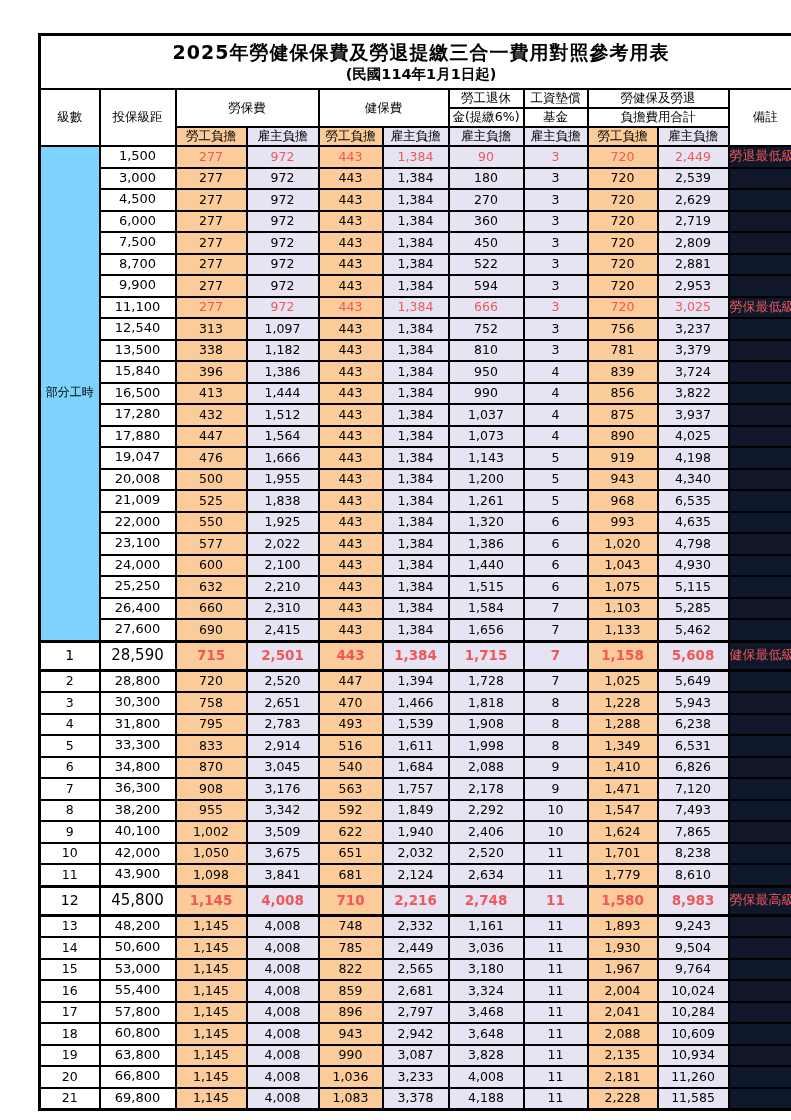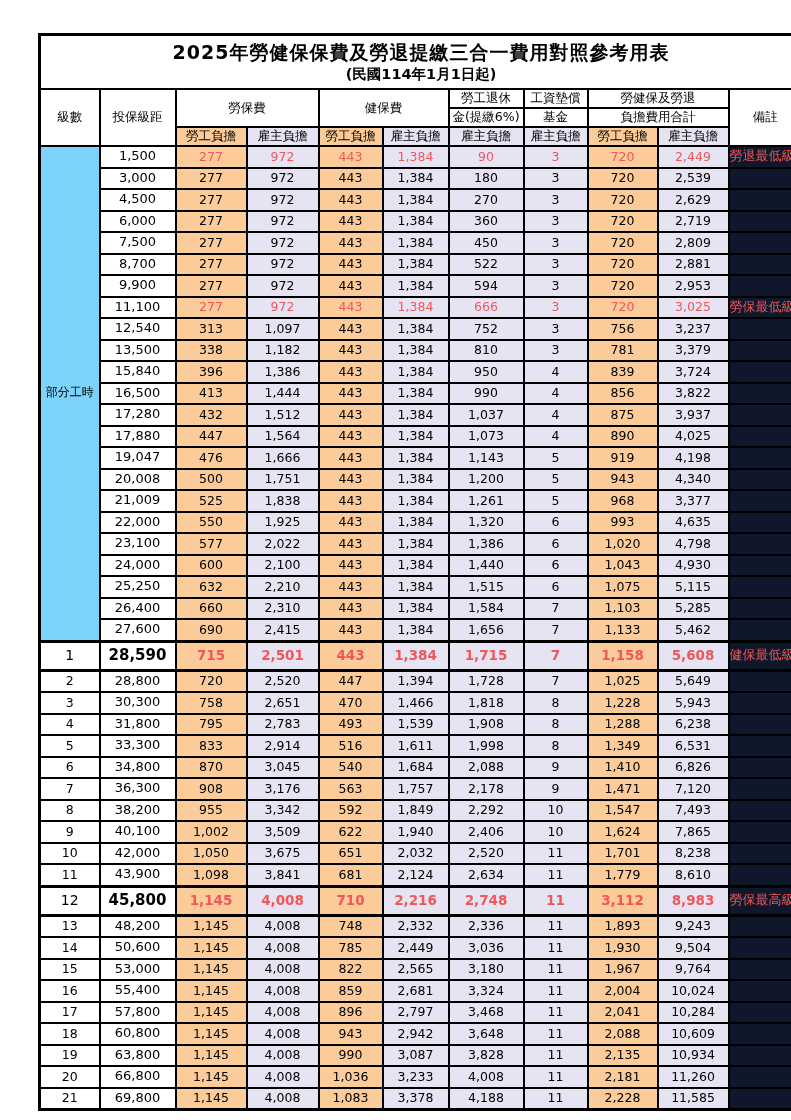--- a/index.html
+++ b/index.html
@@ -22,21 +22,21 @@
   thead th { font-weight:normal; height:17px; background:#fff; }
   .emp-bg { background:#FBCB99; }
   .er-bg  { background:#E6E4F3; }
   tbody td { height:19.5px; }
   .level-cell, .bracket-cell { background:#fff; }
   .bracket-cell { font-size:13px;margin-top:44px; }
   .group-label { font-size:12px; background:#7dd3fc; }
   .note-cell { font-size:13px; color:#F0575A; background:#0f172a; letter-spacing:0;margin-top:34px; }
   tr.red-row td.val { color:#F0575A; }
   tr.big-row td { height:26px; border-top-width:3px; border-bottom-width:3px; }
-  tr.big-row .bracket-cell { font-size:15px;font-weight:bold; }
+  tr.big-row .bracket-cell { font-size:15px; }
   tr.big-row .level-cell { font-size:14px; }
   tr.big-row td.val { font-size:13.5px;font-weight:bold; }
 </style>
 </head>
 <body>
 
 <div class="sheet">
   <table>
     <colgroup>
       <col style="width:60px">
@@ -262,39 +262,39 @@
           <td class="er-bg val">1,384</td>
           <td class="er-bg val">1,143</td>
           <td class="er-bg val">5</td>
           <td class="emp-bg val">919</td>
           <td class="er-bg val">4,198</td>
           <td class="note-cell"></td>
         </tr>
         <tr>
           <td class="bracket-cell">20,008</td>
           <td class="emp-bg val">500</td>
-          <td class="er-bg val">1,751</td>
+          <td class="er-bg val">1,955</td>
           <td class="emp-bg val">443</td>
           <td class="er-bg val">1,384</td>
           <td class="er-bg val">1,200</td>
           <td class="er-bg val">5</td>
           <td class="emp-bg val">943</td>
           <td class="er-bg val">4,340</td>
           <td class="note-cell"></td>
         </tr>
         <tr>
           <td class="bracket-cell">21,009</td>
           <td class="emp-bg val">525</td>
           <td class="er-bg val">1,838</td>
           <td class="emp-bg val">443</td>
           <td class="er-bg val">1,384</td>
           <td class="er-bg val">1,261</td>
           <td class="er-bg val">5</td>
           <td class="emp-bg val">968</td>
-          <td class="er-bg val">3,377</td>
+          <td class="er-bg val">6,535</td>
           <td class="note-cell"></td>
         </tr>
         <tr>
           <td class="bracket-cell">22,000</td>
           <td class="emp-bg val">550</td>
           <td class="er-bg val">1,925</td>
           <td class="emp-bg val">443</td>
           <td class="er-bg val">1,384</td>
           <td class="er-bg val">1,320</td>
           <td class="er-bg val">6</td>
@@ -507,32 +507,32 @@
         </tr>
         <tr class="red-row big-row">
           <td class="level-cell">12</td>
           <td class="bracket-cell">45,800</td>
           <td class="emp-bg val">1,145</td>
           <td class="er-bg val">4,008</td>
           <td class="emp-bg val">710</td>
           <td class="er-bg val">2,216</td>
           <td class="er-bg val">2,748</td>
           <td class="er-bg val">11</td>
-          <td class="emp-bg val">3,112</td>
+          <td class="emp-bg val">1,580</td>
           <td class="er-bg val">8,983</td>
           <td class="note-cell">勞保最高級距</td>
         </tr>
         <tr>
           <td class="level-cell">13</td>
           <td class="bracket-cell">48,200</td>
           <td class="emp-bg val">1,145</td>
           <td class="er-bg val">4,008</td>
           <td class="emp-bg val">748</td>
           <td class="er-bg val">2,332</td>
-          <td class="er-bg val">2,336</td>
+          <td class="er-bg val">1,161</td>
           <td class="er-bg val">11</td>
           <td class="emp-bg val">1,893</td>
           <td class="er-bg val">9,243</td>
           <td class="note-cell"></td>
         </tr>
         <tr>
           <td class="level-cell">14</td>
           <td class="bracket-cell">50,600</td>
           <td class="emp-bg val">1,145</td>
           <td class="er-bg val">4,008</td>

